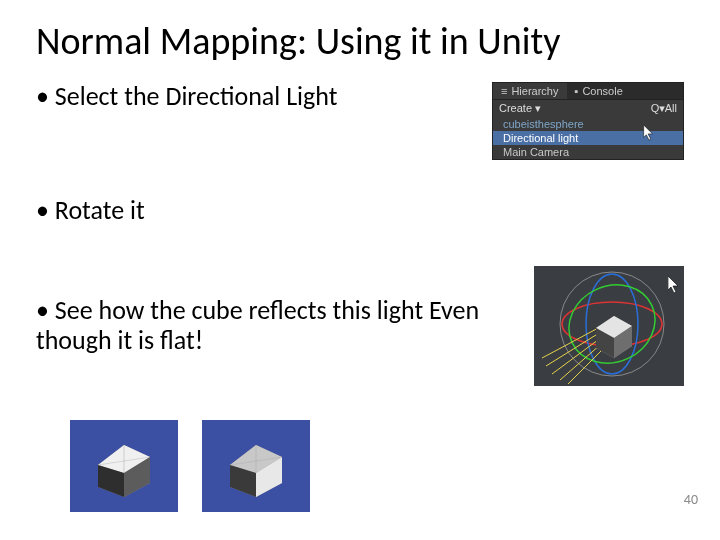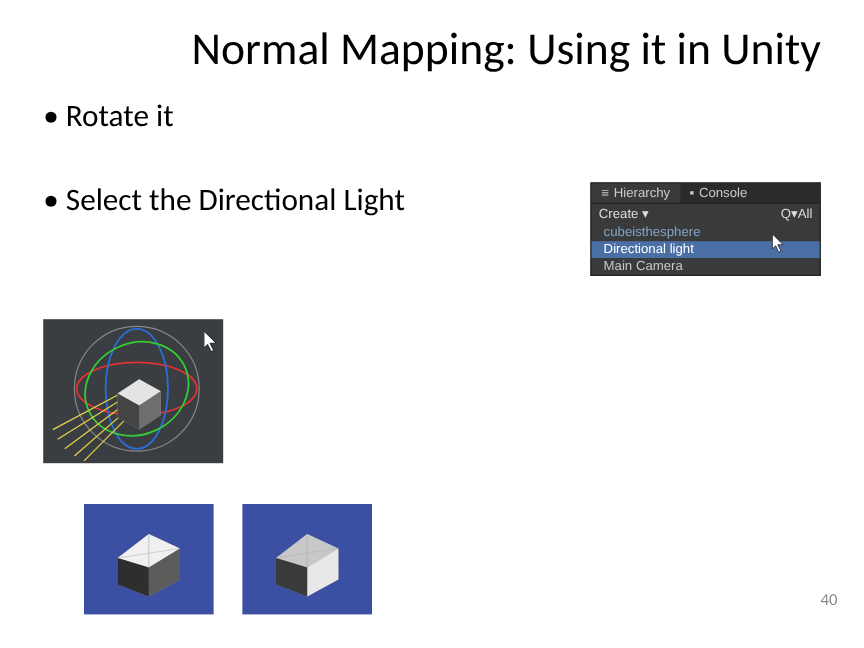--- a/index.html
+++ b/index.html
@@ -14,21 +14,21 @@
   }
   .slide {
     width: 720px;
     height: 540px;
     position: relative;
     box-sizing: border-box;
     padding: 18px 36px 0 36px;
   }
   .title {
     font-size: 38px;
-    text-align: right;
+    text-align: left;
     margin: 0 0 18px 0;
     font-weight: 400;
     letter-spacing: 0px;
   }
   .bullet-row {
     display: flex;
     align-items: flex-start;
     margin-bottom: 36px;
   }
   .bullet-text {
@@ -119,24 +119,20 @@
   }
   .row2 { margin-bottom: 40px; }
   .row3 { margin-bottom: 0; align-items: center; }
 </style>
 </head>
 <body>
 
 <div class="slide">
 
   <h1 class="title">Normal Mapping: Using it in Unity</h1>
-
-  <div class="bullet-row row2">
-    <div class="bullet-text">Rotate it</div>
-  </div>
 
   <div class="bullet-row">
     <div class="bullet-text">Select the Directional Light</div>
     <div class="hierarchy-panel">
       <div class="hp-tabs">
         <div class="hp-tab active">
           <span>≡</span>
           <span>Hierarchy</span>
         </div>
         <div class="hp-tab">
@@ -150,21 +146,26 @@
       </div>
       <div class="hp-item dim">cubeisthesphere</div>
       <div class="hp-item sel">Directional light</div>
       <div class="hp-item">Main Camera</div>
       <svg class="hp-cursor" viewBox="0 0 12 18">
         <path d="M0 0 L0 14 L3 11 L6 17 L8 16 L5 10 L10 10 Z" fill="#fff" stroke="#000" stroke-width="0.6"></path>
       </svg>
     </div>
   </div>
 
+  <div class="bullet-row row2">
+    <div class="bullet-text">Rotate it</div>
+  </div>
+
   <div class="bullet-row row3">
+    <div class="bullet-text">See how the cube reflects this light Even though it is flat!</div>
     <div class="scene-gizmo">
       <svg class="gizmo-svg" viewBox="0 0 150 120">
 
         <circle cx="78" cy="58" r="52" fill="none" stroke="#888" stroke-width="1"></circle>
 
         <ellipse cx="78" cy="58" rx="50" ry="22" fill="none" stroke="#d33" stroke-width="1.5"></ellipse>
         <ellipse cx="78" cy="58" rx="26" ry="50" fill="none" stroke="#2a6ed8" stroke-width="1.5"></ellipse>
         <ellipse cx="78" cy="58" rx="44" ry="38" fill="none" stroke="#3c3" stroke-width="1.5" transform="rotate(-25 78 58)"></ellipse>
 
         <g stroke="#e6d24a" stroke-width="1" fill="none">

